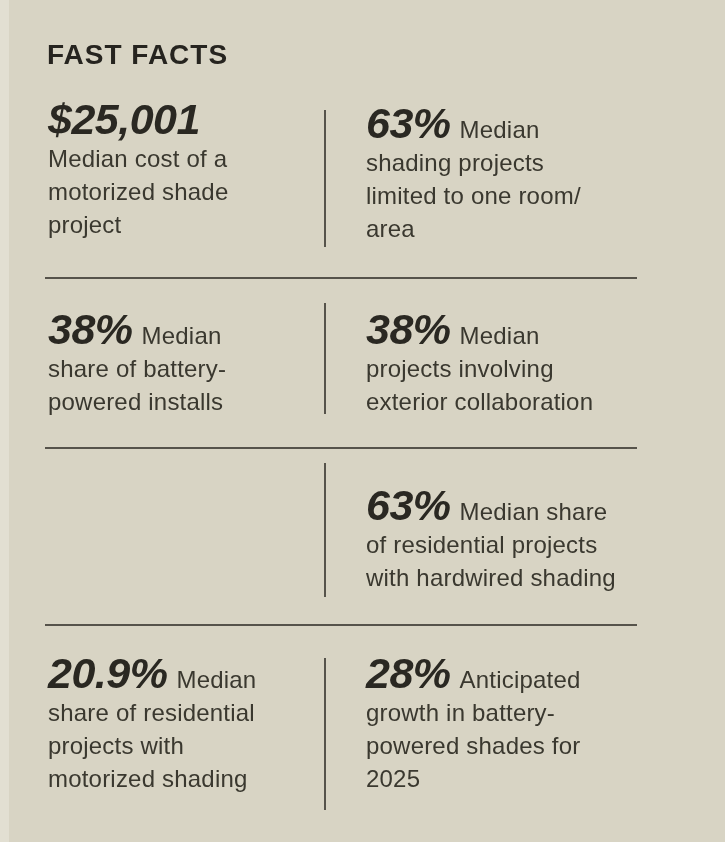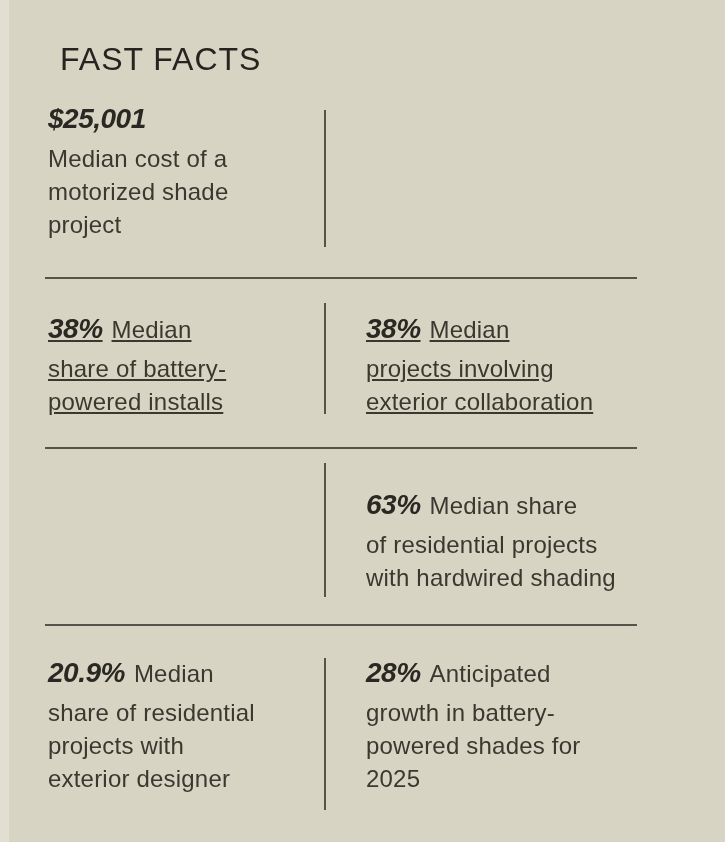--- a/index.html
+++ b/index.html
@@ -15,50 +15,50 @@
     overflow: hidden;
   }
   .edge-strip {
     position: absolute;
     left: 0; top: 0;
     width: 9px; height: 100%;
     background: #e2dfd2;
   }
   .title {
     position: absolute;
-    left: 60px; top: 20px;
-    font-size: 32px;
-    font-weight: 400;
+    left: 47px; top: 20px;
+    font-size: 28px;
+    font-weight: 700;
     letter-spacing: 1px;
     color: #26241f;
   }
   .cell {
     position: absolute;
     color: #3a382f;
     font-size: 24px;
     line-height: 33px;
     letter-spacing: 0.2px;
   }
   .cell .num {
-    font-size: 28px;
+    font-size: 43px;
     font-weight: 700;
     font-style: italic;
     line-height: 46px;
     letter-spacing: -0.5px;
     color: #2a2822;
   }
   .cell .label {
     white-space: pre-line;
     margin-left: 9px;
   }
   .col-l { left: 48px;  width: 270px; }
   .col-r { left: 366px; width: 334px; }
   .row1 { top: 96px; }
   .row1r { top: 100px; }
-  .row2 { top: 306px; text-decoration: underline; }
+  .row2 { top: 306px; }
   .row3 { top: 482px; }
   .row4 { top: 650px; }
   .hdiv {
     position: absolute;
     left: 45px;
     width: 592px;
     height: 2px;
     background: #56534b;
   }
   .hdiv-1 { top: 277px; }
@@ -80,20 +80,24 @@
 
 <div class="panel">
   <div class="edge-strip"></div>
 
   <h1 class="title">FAST FACTS</h1>
 
   <div class="cell col-l row1"><span class="num">$25,001</span><span class="label">
 Median cost of a
 motorized shade
 project</span></div>
+  <div class="cell col-r row1r"><span class="num">63%</span><span class="label">Median
+shading projects
+limited to one room/
+area</span></div>
   <div class="vdiv vdiv-1"></div>
   <div class="hdiv hdiv-1"></div>
 
   <div class="cell col-l row2"><span class="num">38%</span><span class="label">Median
 share of battery-
 powered installs</span></div>
   <div class="cell col-r row2"><span class="num">38%</span><span class="label">Median
 projects involving
 exterior collaboration</span></div>
   <div class="vdiv vdiv-2"></div>
@@ -101,19 +105,19 @@
 
   <div class="cell col-r row3"><span class="num">63%</span><span class="label">Median share
 of residential projects
 with hardwired shading</span></div>
   <div class="vdiv vdiv-3"></div>
   <div class="hdiv hdiv-3"></div>
 
   <div class="cell col-l row4"><span class="num">20.9%</span><span class="label">Median
 share of residential
 projects with
-exterior designer</span></div>
+motorized shading</span></div>
   <div class="cell col-r row4"><span class="num">28%</span><span class="label">Anticipated
 growth in battery-
 powered shades for
 2025</span></div>
   <div class="vdiv vdiv-4"></div>
 </div>
 
 </body></html>

